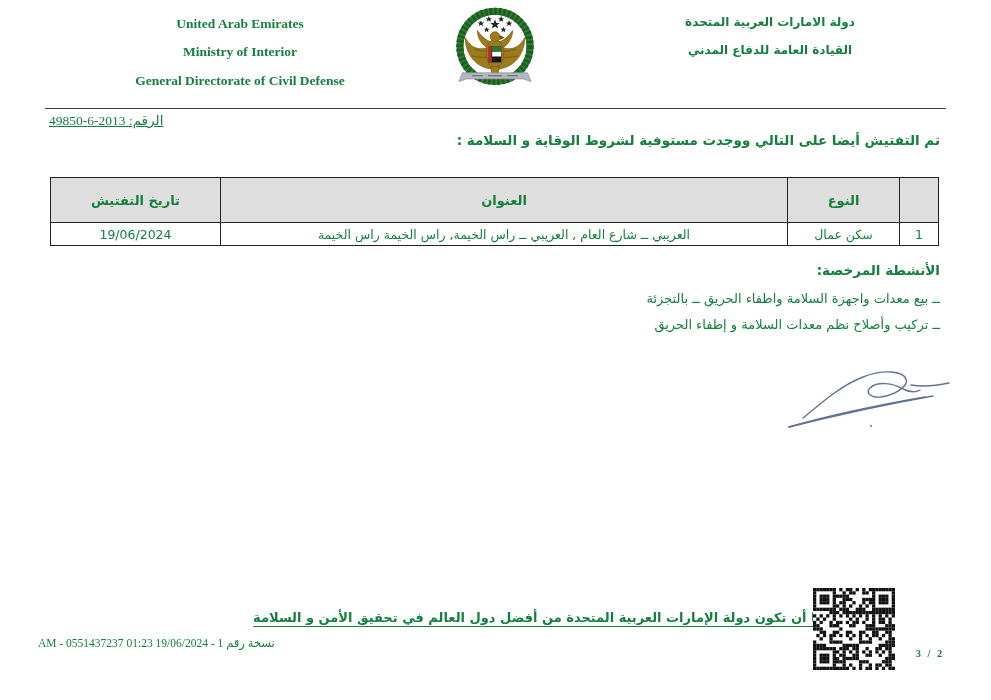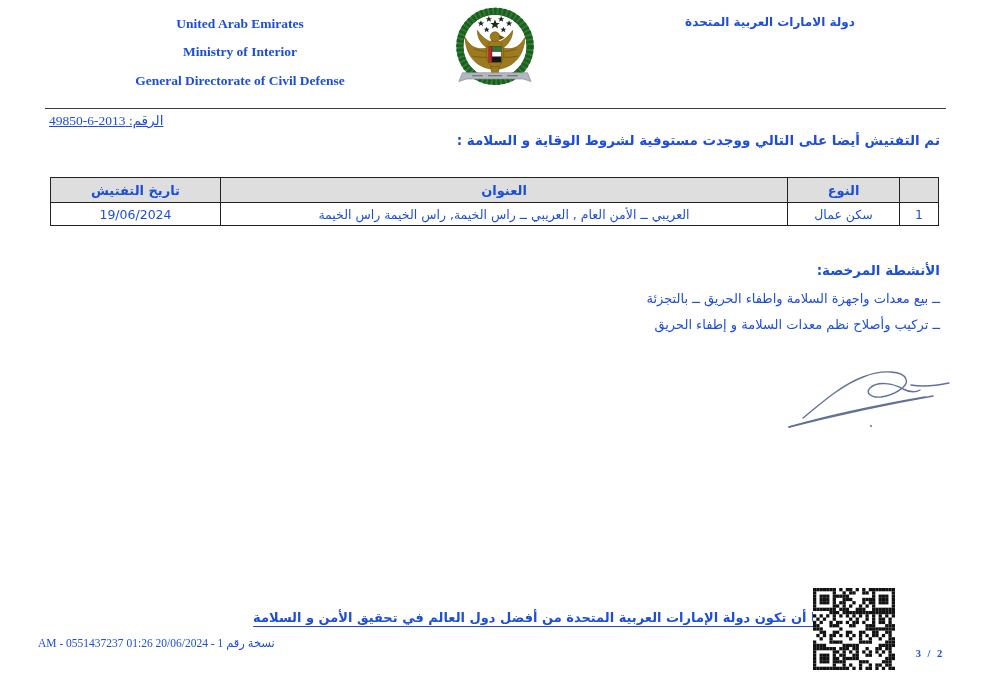--- a/index.html
+++ b/index.html
@@ -1,38 +1,38 @@
 <!DOCTYPE html>
 <html><head>
 <meta charset="utf-8">
 <style>
   * { margin:0; padding:0; box-sizing:border-box; }
   html,body { background:#888; }
   .page {
     position:relative; width:991px; height:700px; margin:0 auto;
     background:#ffffff; overflow:hidden;
-    font-family:"Liberation Serif","DejaVu Sans",serif; color:#1d4ed8;
+    font-family:"Liberation Serif","DejaVu Sans",serif; color:#15803d;
   }
   
   .hdr-en { position:absolute; left:40px; top:3px; width:400px; text-align:center; }
   .hdr-en div { font:bold 13.5px "Liberation Serif",serif; margin-top:12.5px; }
   .hdr-ar { position:absolute; left:630px; top:1px; width:280px; text-align:center; direction:rtl; }
   .hdr-ar div { font:bold 12px "DejaVu Sans",sans-serif; margin-top:14px; }
   .emblem { position:absolute; left:451px; top:4px; width:88px; height:90px; }
   
   .rule { position:absolute; left:45px; top:108px; width:901px; border-top:1.4px solid #3d3d3d; }
   .refno { position:absolute; left:49px; top:112px; direction:rtl;
            font:13.5px "Liberation Serif","DejaVu Sans",serif;text-decoration:underline; }
   .statement { position:absolute; right:51px; top:132px; direction:rtl;
                font:bold 13.5px "DejaVu Sans",sans-serif; }
   
   table.insp { position:absolute; left:50px; top:177px; width:888px;
                border-collapse:collapse; direction:rtl; table-layout:fixed; }
   table.insp th, table.insp td { border:1px solid #222; text-align:center; vertical-align:middle; }
-  table.insp th { background:#dedede; height:25px; font:bold 13px "DejaVu Sans",sans-serif; }
+  table.insp th { background:#dedede; height:45px; font:bold 13px "DejaVu Sans",sans-serif; }
   table.insp td { height:23px; font:12.5px "DejaVu Sans",sans-serif; }
   td.num, td.date { font-family:"Liberation Serif",serif; font-size:13px; }
   
   .acts { position:absolute; right:51px; top:262px; direction:rtl; text-align:right; }
   .acts .t { font:bold 13.5px "DejaVu Sans",sans-serif; margin-bottom:8px; }
   .acts .i { font:13px "DejaVu Sans",sans-serif; line-height:26px; }
   
   .sig { position:absolute; left:783px; top:368px; width:175px; height:64px; }
   
   .vision { position:absolute; left:220px; top:610px; width:660px; text-align:center;
@@ -102,20 +102,21 @@
         <rect x="46.6" y="59" width="10.4" height="6" fill="#141414"></rect>
       </g>
 
       <polygon points="13,77 87,77 91,87 82,84 18,84 9,87" fill="#b3b7bf" stroke="#8a8e96" stroke-width="0.8"></polygon>
       <path d="M24,80.5 h12 M42,80.5 h16 M64,80.5 h12" stroke="#5d616b" stroke-width="1.2"></path>
     </svg>
   </div>
 
   <div class="hdr-ar">
     <div>دولة الامارات العربية المتحدة</div>
+    <div>القيادة العامة للدفاع المدني</div>
   </div>
 
   <div class="rule"></div>
   <div class="refno">الرقم: 2013-6-49850</div>
 
   <div class="statement">تم التفتيش أيضا على التالي ووجدت مستوفية لشروط الوقاية و السلامة :</div>
 
   <table class="insp">
     <colgroup>
       <col style="width:39px">
@@ -126,21 +127,21 @@
     <tbody>
         <tr>
       <th></th>
       <th>النوع</th>
       <th>العنوان</th>
       <th>تاريخ التفتيش</th>
     </tr>
     <tr>
       <td class="num">1</td>
       <td>سكن عمال</td>
-      <td>العريبي ــ الأمن العام , العريبي ــ راس الخيمة, راس الخيمة  راس الخيمة</td>
+      <td>العريبي ــ شارع العام , العريبي ــ راس الخيمة, راس الخيمة  راس الخيمة</td>
       <td class="date">19/06/2024</td>
     </tr>
   </tbody>
     </table>
 
   <div class="acts">
     <div class="t">الأنشطة المرخصة:</div>
     <div class="i">ــ بيع معدات واجهزة السلامة واطفاء الحريق ــ بالتجزئة</div>
     <div class="i">ــ تركيب وأصلاح نظم معدات السلامة و إطفاء الحريق</div>
   </div>
@@ -151,21 +152,21 @@
         <path d="M20 50 C34 39 56 18 80 9 C100 1 120 3 123 11 C126 18 112 27 98 29 C88 30 82 25 87 20 C94 13 110 15 120 21 C126 24 132 25 137 22"></path>
         <path d="M150 28 C110 35 58 46 6 59"></path>
         <path d="M6 59 C44 48 96 37 142 29"></path>
         <path d="M128 17 C140 19 152 18 166 15"></path>
         <circle cx="88" cy="58" r="1" fill="#5a6a92" stroke="none"></circle>
       </g>
     </svg>
   </div>
 
   <div class="vision">رؤيتنا أن تكون دولة الإمارات العربية المتحدة من أفضل دول العالم في تحقيق الأمن و السلامة</div>
-  <div class="copyinfo">نسخة رقم 1 - 20/06/2024 01:26 AM - 0551437237</div>
+  <div class="copyinfo">نسخة رقم 1 - 19/06/2024 01:23 AM - 0551437237</div>
   <div class="qr"><svg width="82" height="84" viewBox="0 0 82 84">
         <rect width="82" height="84" fill="#fff"></rect>
         <rect x="0.00" y="1.00" width="3.28" height="3.28" fill="#111"></rect>
         <rect x="3.28" y="1.00" width="3.28" height="3.28" fill="#111"></rect>
         <rect x="6.56" y="1.00" width="3.28" height="3.28" fill="#111"></rect>
         <rect x="9.84" y="1.00" width="3.28" height="3.28" fill="#111"></rect>
         <rect x="13.12" y="1.00" width="3.28" height="3.28" fill="#111"></rect>
         <rect x="16.40" y="1.00" width="3.28" height="3.28" fill="#111"></rect>
         <rect x="19.68" y="1.00" width="3.28" height="3.28" fill="#111"></rect>
         <rect x="26.24" y="1.00" width="3.28" height="3.28" fill="#111"></rect>

